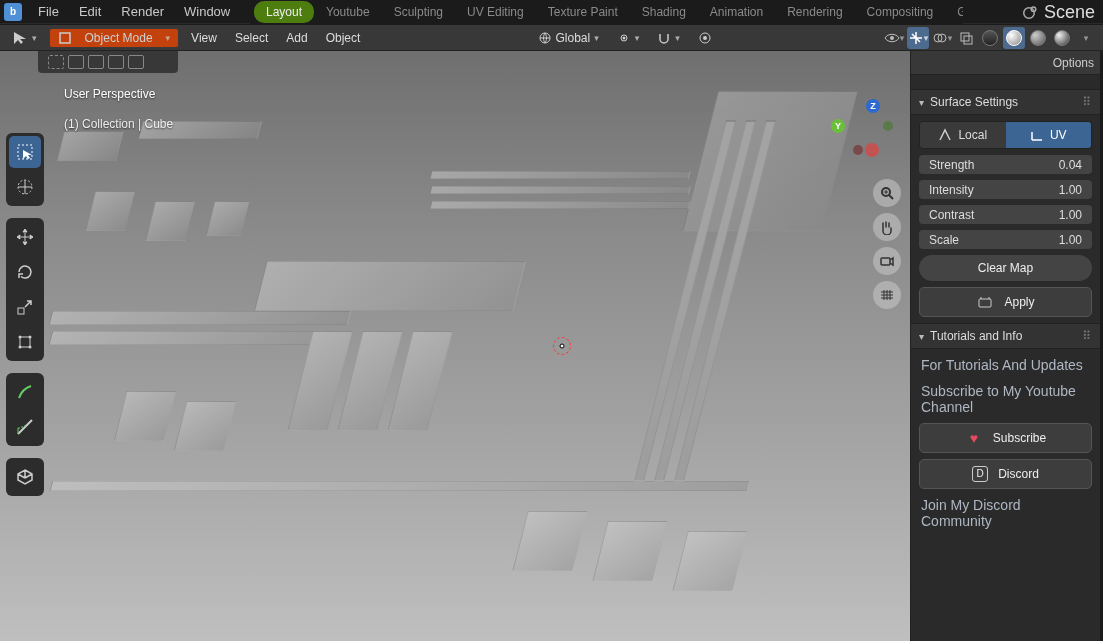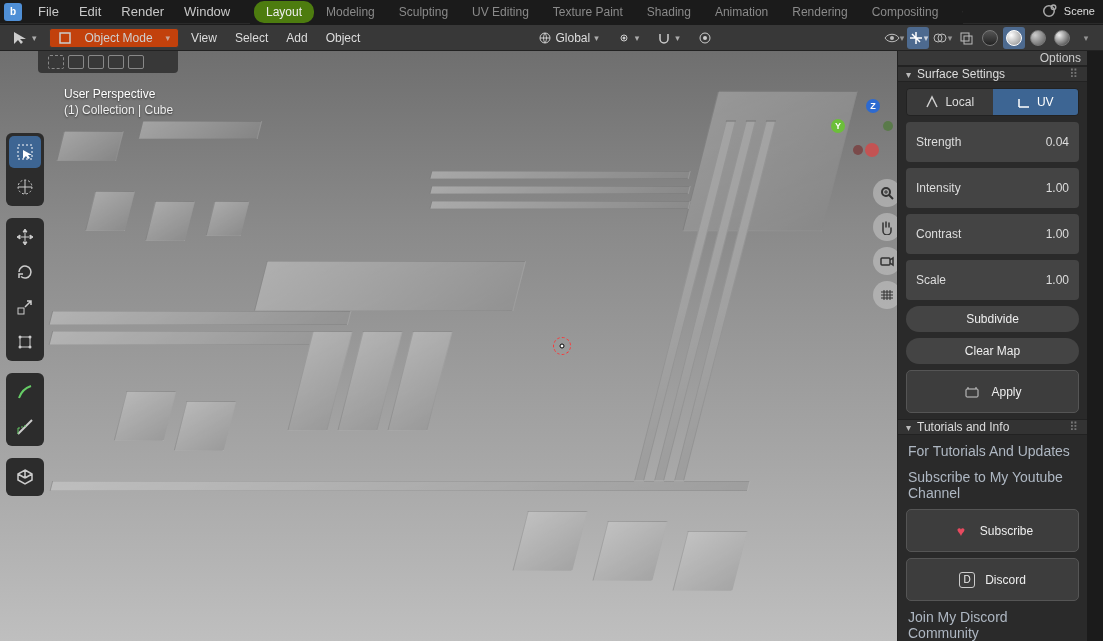--- a/index.html
+++ b/index.html
@@ -10,21 +10,21 @@
 .logo{width:18px;height:18px;background:#4f8fd6;border-radius:3px;margin-right:6px;display:flex;align-items:center;justify-content:center;font-size:10px;color:#fff;font-weight:bold}
 .menu-item{padding:3px 10px;color:#c8c8c8;cursor:pointer;font-size:13px}
 
 
 .tabs{height:24px;background:#1b1b1b;display:flex;align-items:center;padding:0 4px;position:absolute;top:0;left:250px;right:140px;overflow:hidden}
 .tab{padding:4px 12px;color:#8a8a8a;cursor:pointer;font-size:12px;white-space:nowrap}
 .tab.active{background:#4d7c0f;color:#eee;border-radius:10px}
 
 
 .scene-row{position:absolute;top:2px;right:8px;display:flex;align-items:center;gap:6px}
-.scene-row .lbl{font-size:11px;color:#ddd}
+.scene-row .lbl{font-size:18px;color:#ddd}
 .scene-ico{width:18px;height:18px}
 
 
 .toolbar{position:absolute;top:25px;left:0;right:0;height:26px;background:#383838;display:flex;align-items:center;padding:0 6px;gap:6px;border-bottom:1px solid #222}
 .tool-btn{display:flex;align-items:center;gap:4px;padding:2px 6px;border-radius:3px;color:#ddd;cursor:pointer;font-size:12px}
 .mode-dd{background:#c2410c;border:1px solid #3a3a3a;border-radius:3px;padding:2px 8px;display:flex;align-items:center;gap:13px}
 .chev{font-size:9px;opacity:.7}
 .spacer{flex:1}
 .right-icons{display:flex;gap:2px;align-items:center}
 .ico-btn{width:22px;height:22px;display:flex;align-items:center;justify-content:center;border-radius:3px;color:#bbb;cursor:pointer}
@@ -36,21 +36,21 @@
 .overlay-sphere.render{background:radial-gradient(circle at 30% 30%,#eee,#333)}
 
 
 .strip{position:absolute;top:51px;left:0;right:190px;height:22px;background:#383838;display:flex;align-items:center;padding:0 10px;gap:4px}
 .strip .sq{width:16px;height:14px;border:1px solid #888;border-radius:2px}
 
 
 .viewport{position:absolute;top:51px;left:0;right:190px;bottom:0;background:linear-gradient(180deg,#6f6f6f 0%,#8a8a8a 30%,#a7a7a7 70%,#bfbfbf 100%);overflow:hidden}
 .vp-text{position:absolute;top:36px;left:64px;font-size:12px;text-shadow:0 1px 2px rgba(0,0,0,.6)}
 .vp-text .l1{color:#fff}
-.vp-text .l2{color:#eee;margin-top:2px}
+.vp-text .l2{color:#eee;margin-top:16px}
 
 
 .cursor3d{position:absolute;left:562px;top:295px;width:18px;height:18px;transform:translate(-50%,-50%)}
 .cursor3d::before{content:"";position:absolute;inset:0;border:1px dashed #f33;border-radius:50%}
 .cursor3d::after{content:"";position:absolute;left:50%;top:50%;width:3px;height:3px;background:#fff;border:1px solid #000;transform:translate(-50%,-50%);border-radius:50%}
 
 
 .gizmo{position:absolute;right:18px;top:48px;width:64px;height:64px}
 .axis{position:absolute;width:14px;height:14px;border-radius:50%;display:flex;align-items:center;justify-content:center;font-size:9px;color:#fff;font-weight:bold}
 .az{background:#2d6ad0;left:35px;top:0}
@@ -65,34 +65,34 @@
 .rbtn{width:28px;height:28px;border-radius:50%;background:rgba(200,200,200,.55);display:flex;align-items:center;justify-content:center;color:#333;cursor:pointer}
 
 
 .lt{position:absolute;left:6px;top:82px;display:flex;flex-direction:column;gap:3px}
 .lt-grp{background:#2c2c2c;border-radius:6px;padding:3px;display:flex;flex-direction:column;gap:3px}
 .lt-btn{width:32px;height:32px;border-radius:5px;display:flex;align-items:center;justify-content:center;color:#ccc;cursor:pointer}
 .lt-btn.active{background:#3d6593;color:#fff}
 .lt-sep{height:6px}
 
 
-.rpanel{position:absolute;top:51px;right:16px;width:190px;bottom:0;background:#2a2a2a;display:flex;flex-direction:column;overflow:hidden;border-left:1px solid #222}
+.rpanel{position:absolute;top:51px;right:3px;width:190px;bottom:0;background:#2a2a2a;display:flex;flex-direction:column;overflow:hidden;border-left:1px solid #222}
 .opts-row{height:24px;display:flex;align-items:center;justify-content:flex-end;padding:0 6px;color:#ccc;font-size:12px;background:#383838;border-bottom:1px solid #222}
 .section-head{height:26px;background:#333;display:flex;align-items:center;padding:0 8px;gap:6px;font-size:12px;color:#ddd;border-top:1px solid #222;border-bottom:1px solid #222}
 .section-head .disc{font-size:10px;opacity:.8}
 .drag{margin-left:auto;opacity:.4;letter-spacing:1px}
 .section-body{padding:6px 8px;display:flex;flex-direction:column;gap:6px}
 .seg{display:flex;gap:0;border-radius:4px;overflow:hidden;border:1px solid #222}
 .seg .s{flex:1;background:#3a3a3a;display:flex;align-items:center;justify-content:center;gap:6px;height:26px;color:#ddd;cursor:pointer}
 .seg .s.active{background:#3d6593;color:#fff}
-.prop{height:40px;background:#444;border-radius:4px;display:flex;align-items:center;justify-content:space-between;padding:0 10px;color:#ddd;font-size:12px;cursor:ew-resize}
+.prop{height:19px;background:#444;border-radius:4px;display:flex;align-items:center;justify-content:space-between;padding:0 10px;color:#ddd;font-size:12px;cursor:ew-resize}
 .chk-row{display:flex;align-items:center;gap:10px;padding:4px 2px 6px}
 .chk{width:16px;height:16px;border-radius:50%;border:2px solid #555;background:#2a2a2a}
 .btn{height:26px;background:#444;border-radius:14px;display:flex;align-items:center;justify-content:center;color:#eee;cursor:pointer;font-size:12px}
-.btn.outline{background:#3d3d3d;border:1px solid #555;border-radius:5px;height:43px}
+.btn.outline{background:#3d3d3d;border:1px solid #555;border-radius:5px;height:30px}
 .btn-ico{display:flex;align-items:center;justify-content:center;gap:10px}
 .btn-ico .lic{width:18px;height:18px;display:flex;align-items:center;justify-content:center;font-size:14px}
 .heart{color:#e84a5f}
 .sub-txt{color:#aeb7c2;font-size:14px;padding:2px 2px}
 
 
 .geo{position:absolute;inset:0;pointer-events:none;opacity:.45;filter:contrast(1.1)}
 .geo div{position:absolute;background:linear-gradient(145deg,#cfcfcf,#8f8f8f);border:1px solid rgba(0,0,0,.15);transform:skewX(-18deg) skewY(4deg) rotate(-4deg)}
 </style>
 </head>
@@ -102,21 +102,21 @@
   <div class="logo">b</div>
   <div class="menu-item">File</div>
   <div class="menu-item">Edit</div>
   <div class="menu-item">Render</div>
   <div class="menu-item">Window</div>
   <div class="menu-item">Help</div>
 </div>
 
 <div class="tabs">
   <div class="tab active">Layout</div>
-  <div class="tab">Modeling</div>
+  <div class="tab">Youtube</div>
   <div class="tab">Sculpting</div>
   <div class="tab">UV Editing</div>
   <div class="tab">Texture Paint</div>
   <div class="tab">Shading</div>
   <div class="tab">Animation</div>
   <div class="tab">Rendering</div>
   <div class="tab">Compositing</div>
   <div class="tab">Geometry Nod</div>
 </div>
 
@@ -409,21 +409,20 @@
     <div class="prop">
       <span>Contrast</span>
       <span>1.00</span>
     </div>
     <div class="prop">
       <span>Scale</span>
       <span>1.00</span>
     </div>
 
 
-    <div class="btn">Subdivide</div>
     <div class="btn">Clear Map</div>
     <div class="btn outline btn-ico">
       <span class="lic">
         <svg width="16" height="16">
             <rect x="2" y="5" width="12" height="8" rx="1" fill="none" stroke="#ccc"></rect>
             <line x1="4" y1="5" x2="4" y2="3" stroke="#ccc"></line>
             <line x1="12" y1="5" x2="12" y2="3" stroke="#ccc"></line>
           </svg>
       </span>
       <span>Apply</span>

